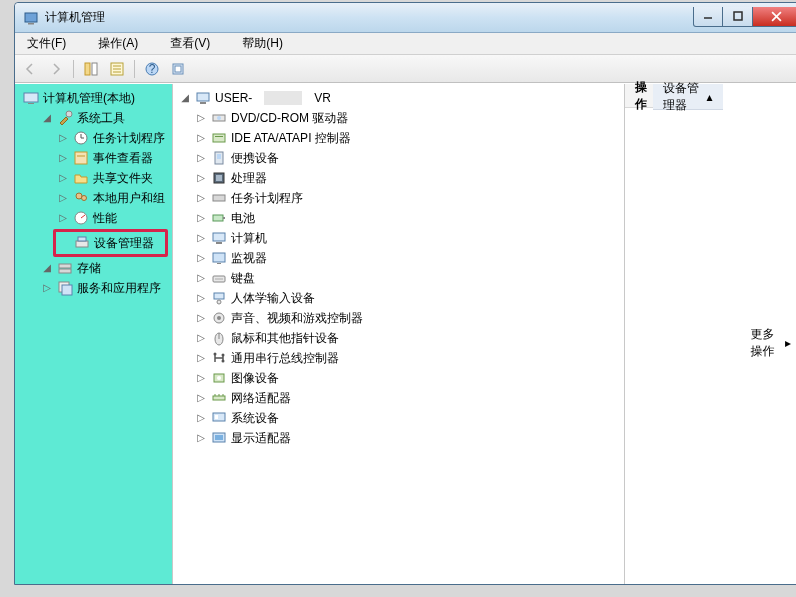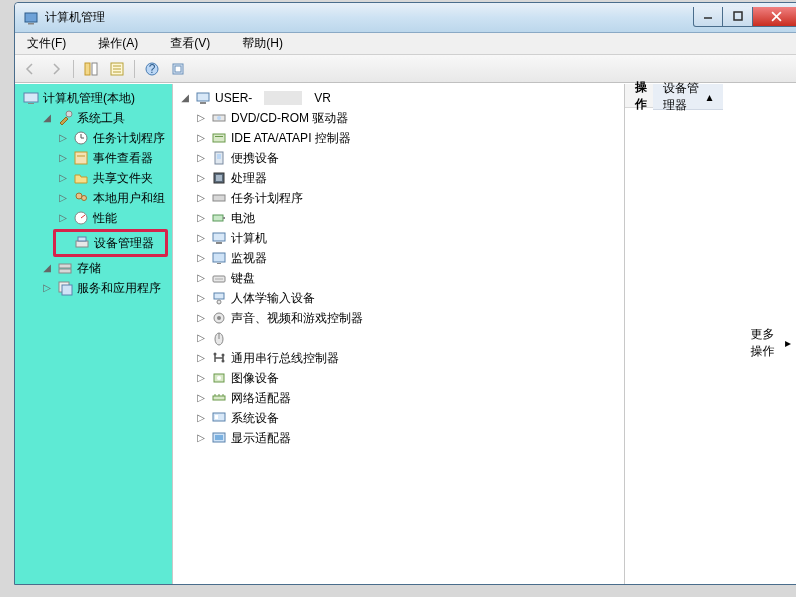--- a/index.html
+++ b/index.html
@@ -415,20 +415,21 @@
               <span class="tlabel">声音、视频和游戏控制器</span>
             </div>
             <div class="trow">
               <span class="tw expander">▷</span>
               <span class="ticon">
                 <svg class="ico" viewBox="0 0 16 16">
                   <ellipse cx="8" cy="9" rx="4" ry="6" fill="#e8e8e8" stroke="#888"></ellipse>
                   <line x1="8" y1="3" x2="8" y2="9" stroke="#888"></line>
                 </svg>
               </span>
+              <span class="tlabel">鼠标和其他指针设备</span>
             </div>
             <div class="trow">
               <span class="tw expander">▷</span>
               <span class="ticon">
                 <svg class="ico" viewBox="0 0 16 16">
                   <path d="M4 4 v8 M4 8 h8 M12 5 v6" fill="none" stroke="#555" stroke-width="1.5"></path>
                   <circle cx="4" cy="4" r="1.5" fill="#555"></circle>
                   <circle cx="12" cy="5" r="1.5" fill="#555"></circle>
                   <circle cx="12" cy="11" r="1.5" fill="#555"></circle>
                 </svg>

